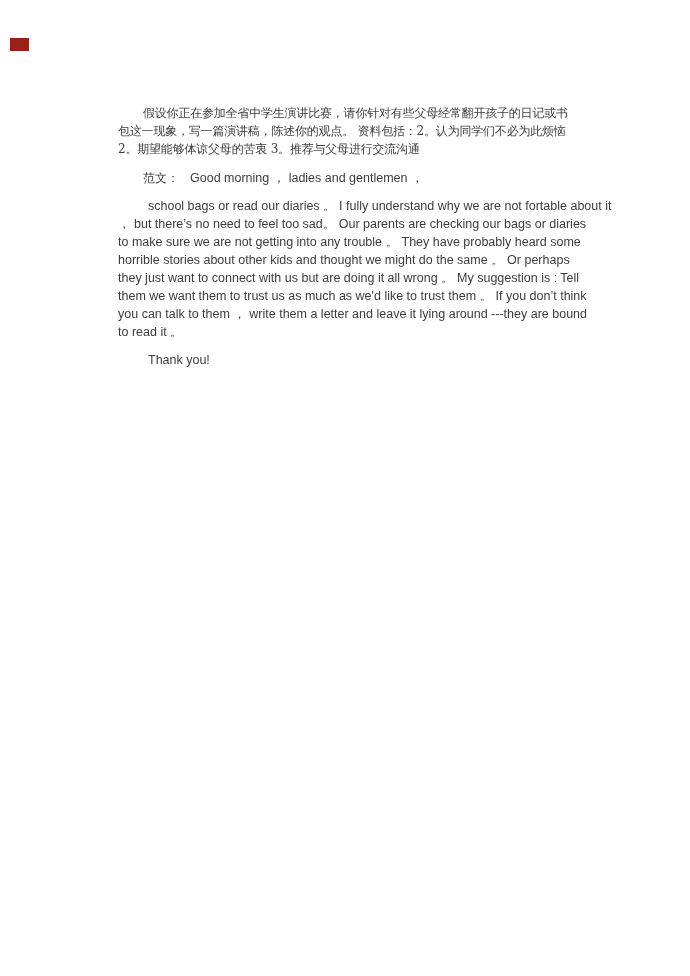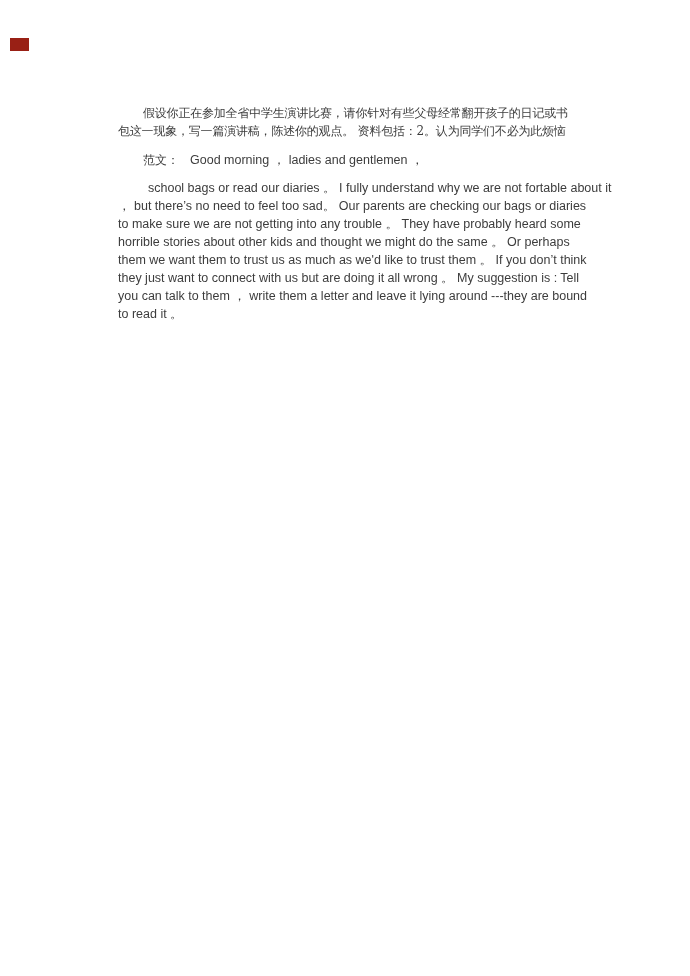--- a/index.html
+++ b/index.html
@@ -66,34 +66,38 @@
 
 <div class="page">
 
   <div class="red-marker"></div>
 
   <div class="doc">
 
     <div class="para para-cn">
         <div class="line">假设你正在参加全省中学生演讲比赛，请你针对有些父母经常翻开孩子的日记或书</div>
         <div class="line">包这一现象，写一篇演讲稿，陈述你的观点。 资料包括：2。认为同学们不必为此烦恼</div>
+        <div class="line">2。期望能够体谅父母的苦衷 3。推荐与父母进行交流沟通</div>
       </div>
 
     <div class="para para-heading">
       <div class="line">
         <span class="cn-label">范文：</span><span class="greeting">Good morning ， ladies and gentlemen ，</span>
       </div>
     </div>
 
     <div class="para para-en">
         <div class="line">school bags or read our diaries 。 I fully understand why we are not fortable about it</div>
         <div class="line">， but there’s no need to feel too sad。 Our parents are checking our bags or diaries</div>
         <div class="line">to make sure we are not getting into any trouble 。 They have probably heard some</div>
         <div class="line">horrible stories about other kids and thought we might do the same 。 Or perhaps</div>
+        <div class="line">they just want to connect with us but are doing it all wrong 。 My suggestion is : Tell</div>
         <div class="line">them we want them to trust us as much as we'd like to trust them 。 If you don’t think</div>
-        <div class="line">they just want to connect with us but are doing it all wrong 。 My suggestion is : Tell</div>
         <div class="line">you can talk to them ， write them a letter and leave it lying around ---they are bound</div>
         <div class="line">to read it 。</div>
       </div>
 
+    <div class="para para-en">
+      <div class="line">Thank you!</div>
+    </div>
 
   </div>
 </div>
 
 </body></html>

